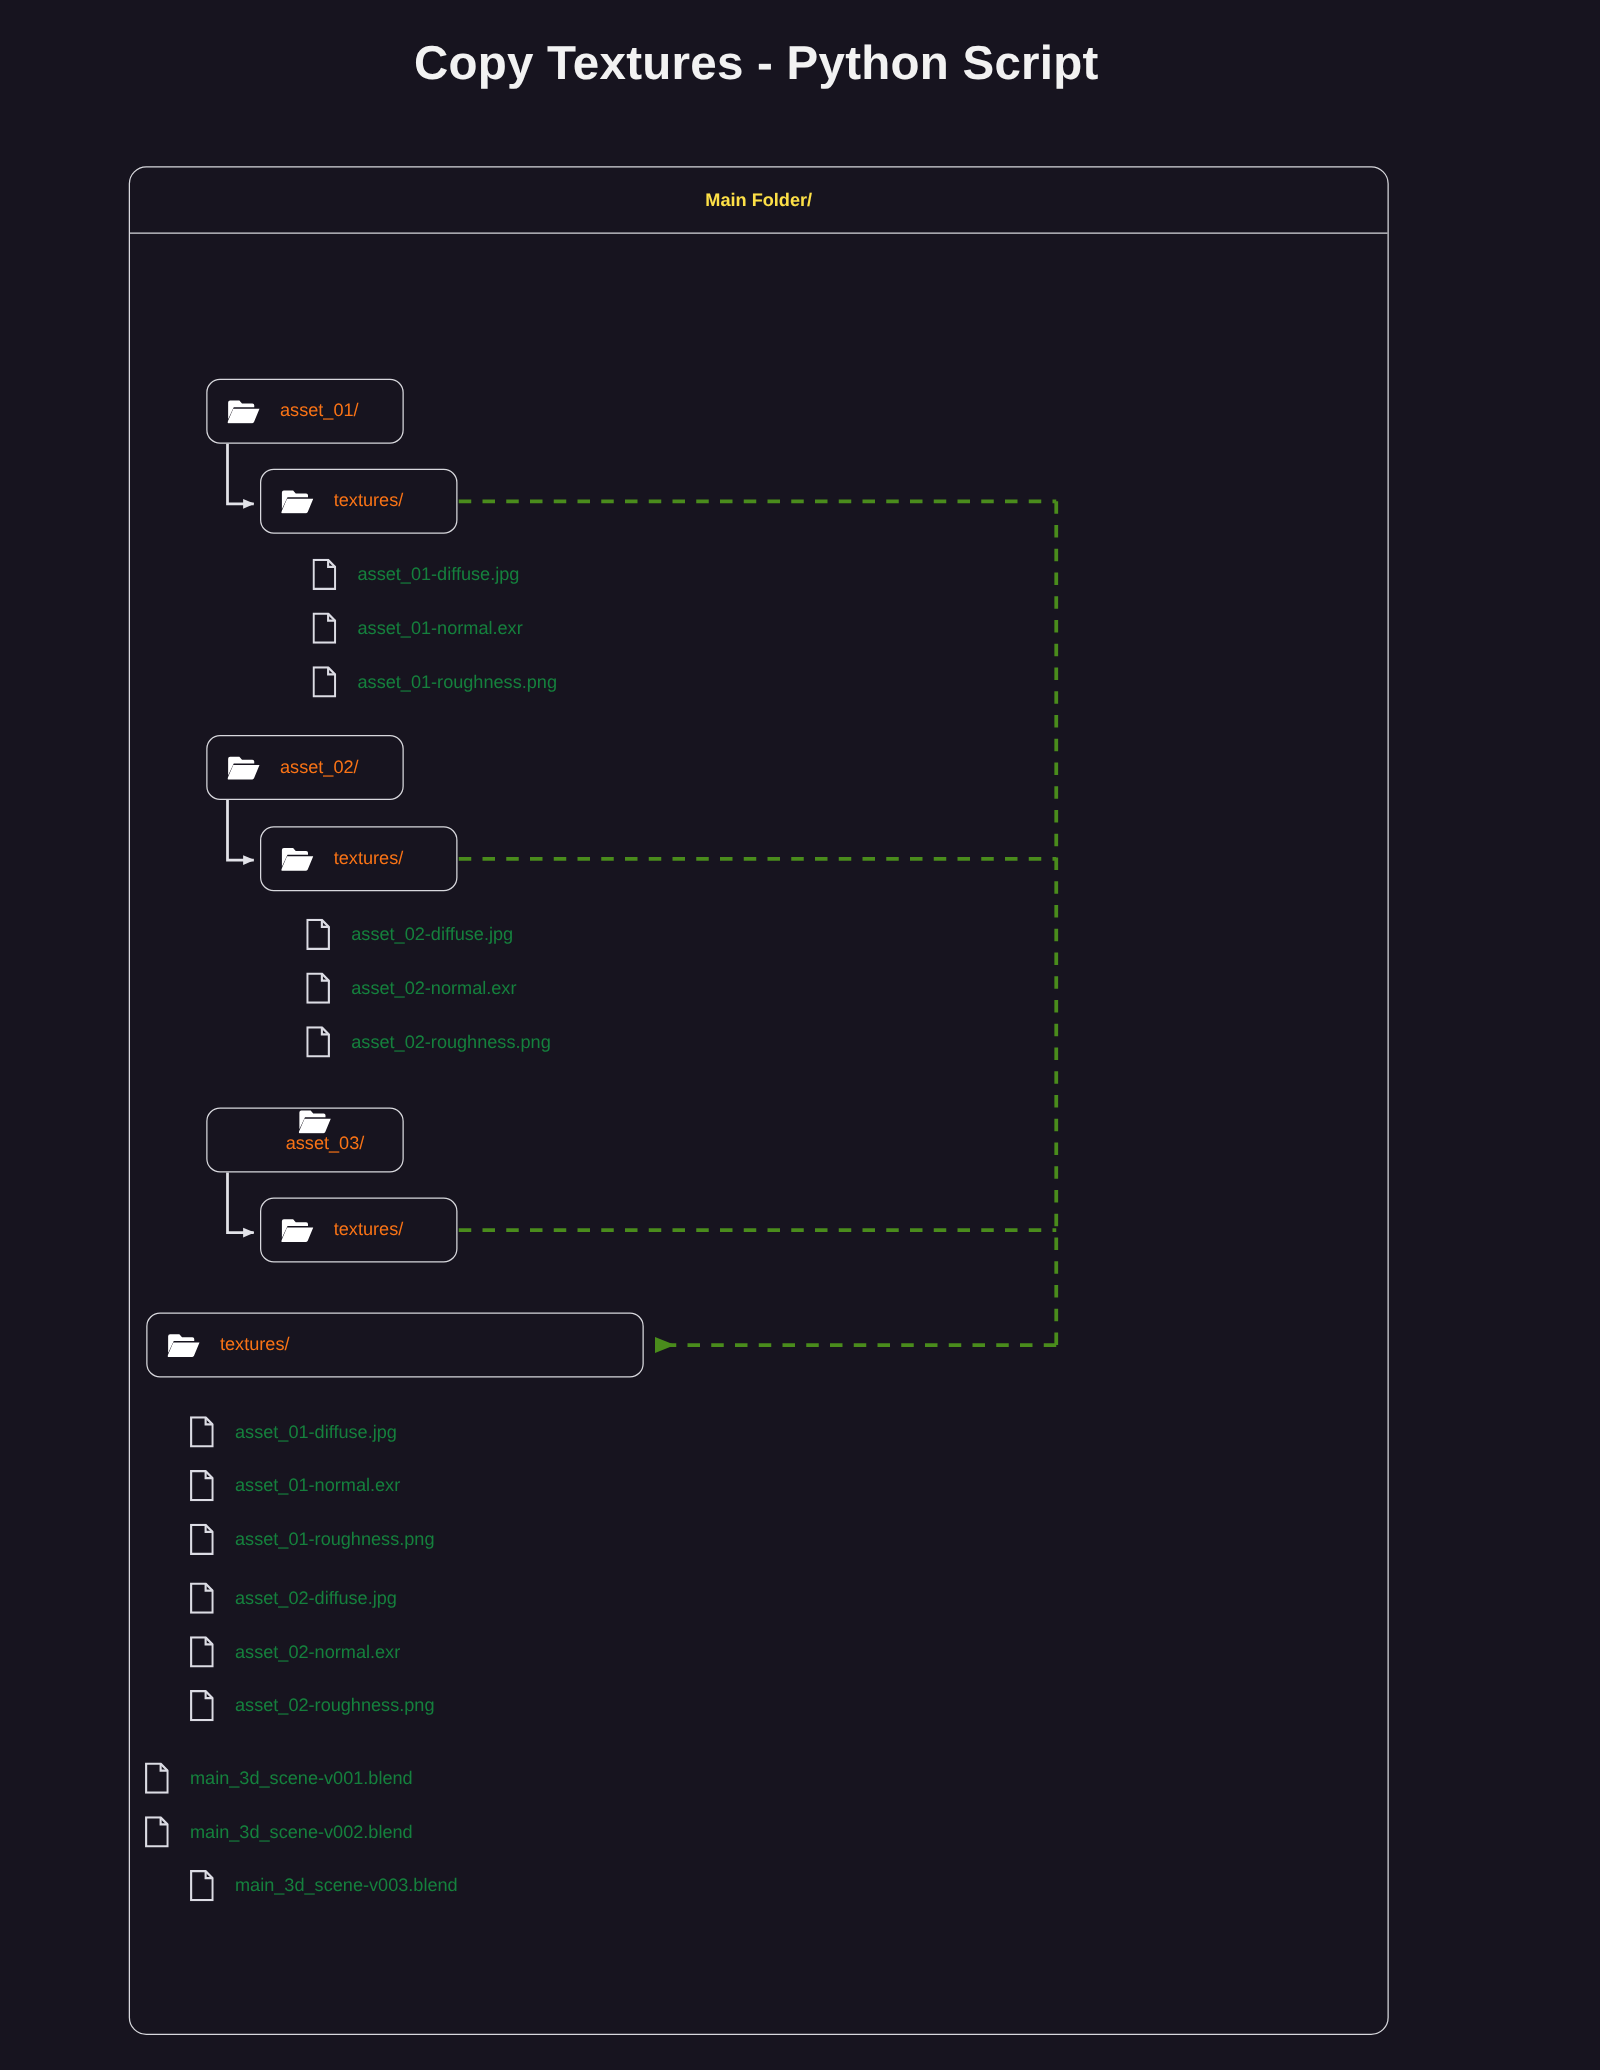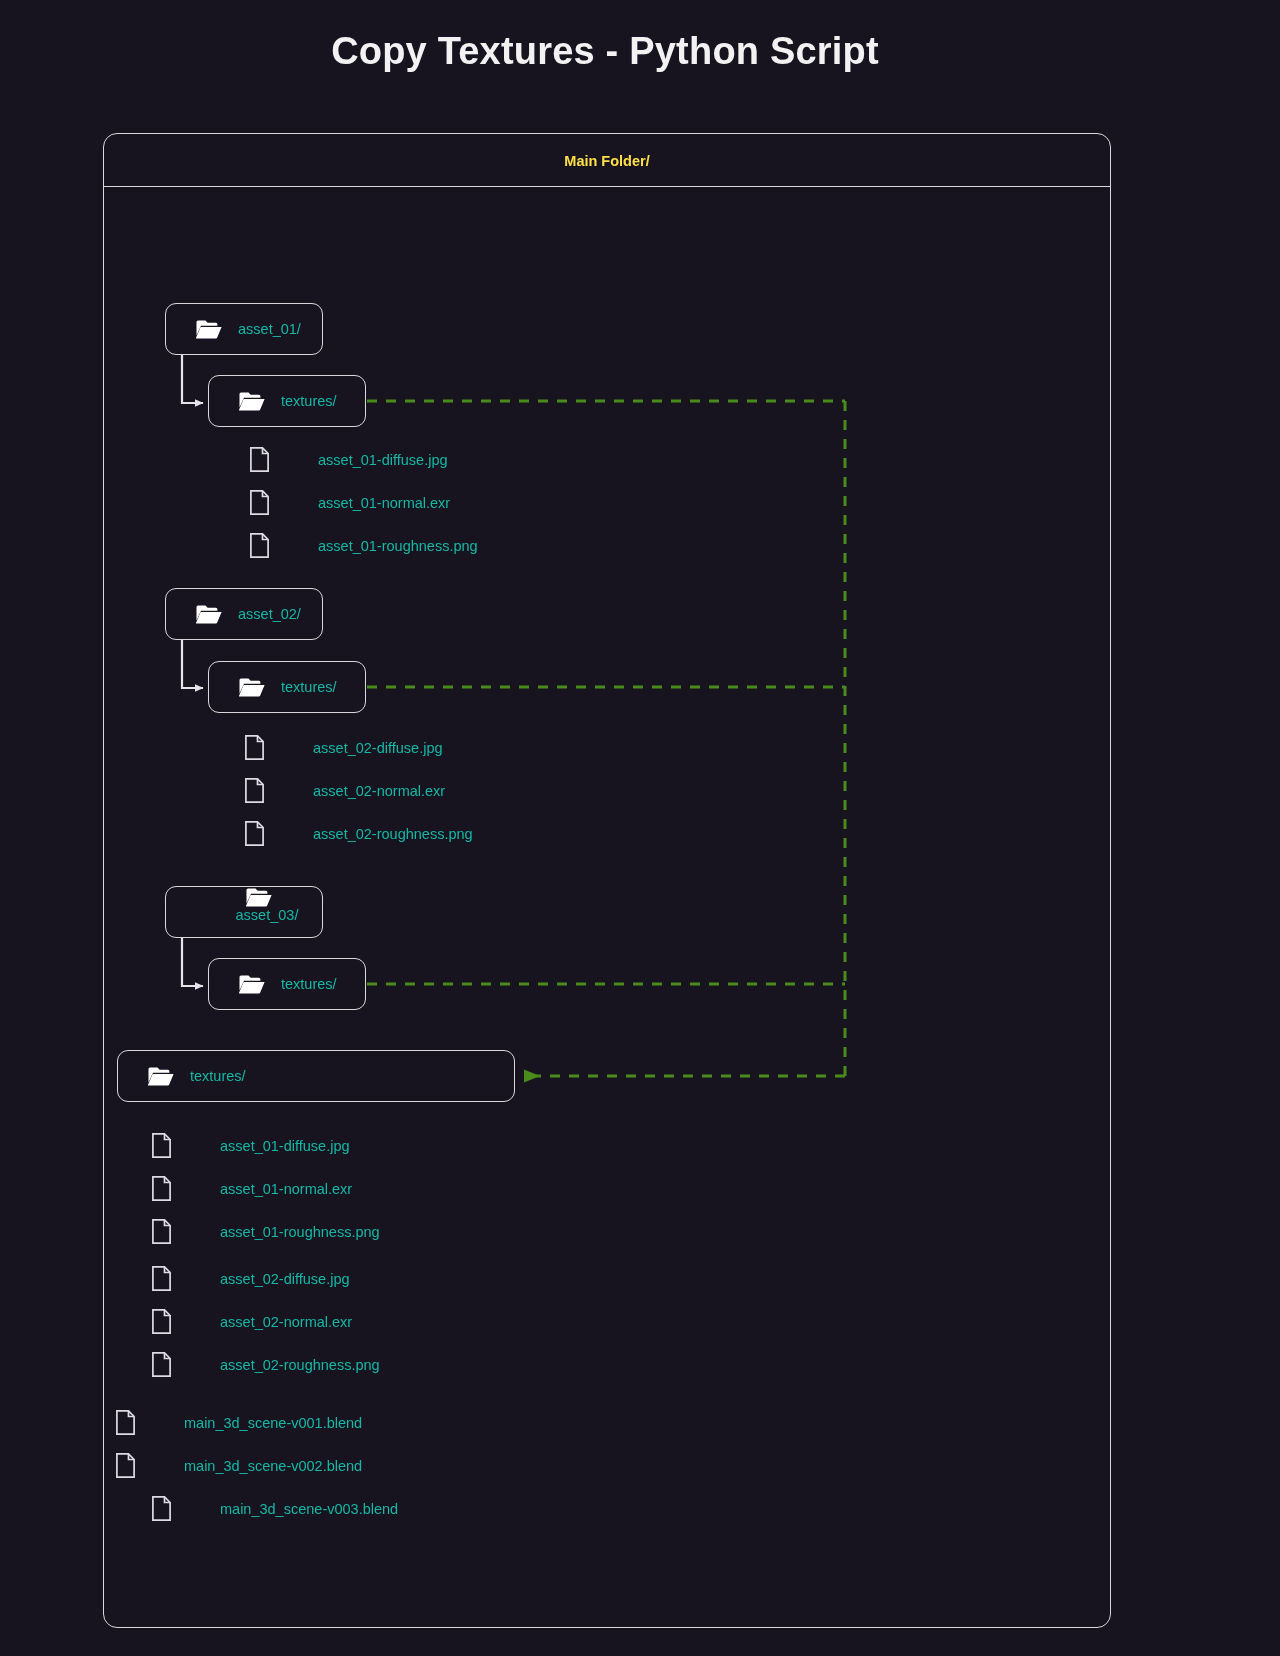--- a/index.html
+++ b/index.html
@@ -63,38 +63,37 @@
   #assets-container > .container-divider { top: 54px; }
 
   
   .node {
     position: absolute;
     border: 1.6px solid #d8d8dd;
     border-radius: 11px;
     background: transparent;
     display: flex;
     align-items: center;
-    padding-left: 30px;
-    color: #14b8a6;
+    padding-left: 16px;
+    color: #f97316;
     font-size: 14.5px;
   }
   .node .node-label { margin-left: 16px; white-space: nowrap; }
 
   .folder-icon { flex: 0 0 auto; width: 26px; height: 20px; display: block; }
   .file-icon   { flex: 0 0 auto; width: 19px; height: 25px; display: block; }
 
   
   .file-row {
     position: absolute;
     display: flex;
     align-items: center;
-    color: #14b8a6;
+    color: #15803d;
     font-size: 14.5px;
     white-space: nowrap;
-    gap: 32px;
   }
   .file-row .file-label { margin-left: 17px; }
 
   
   #connectors {
     position: absolute;
     left: 0; top: 0;
     width: 1280px; height: 1656px;
     pointer-events: none;
   }

